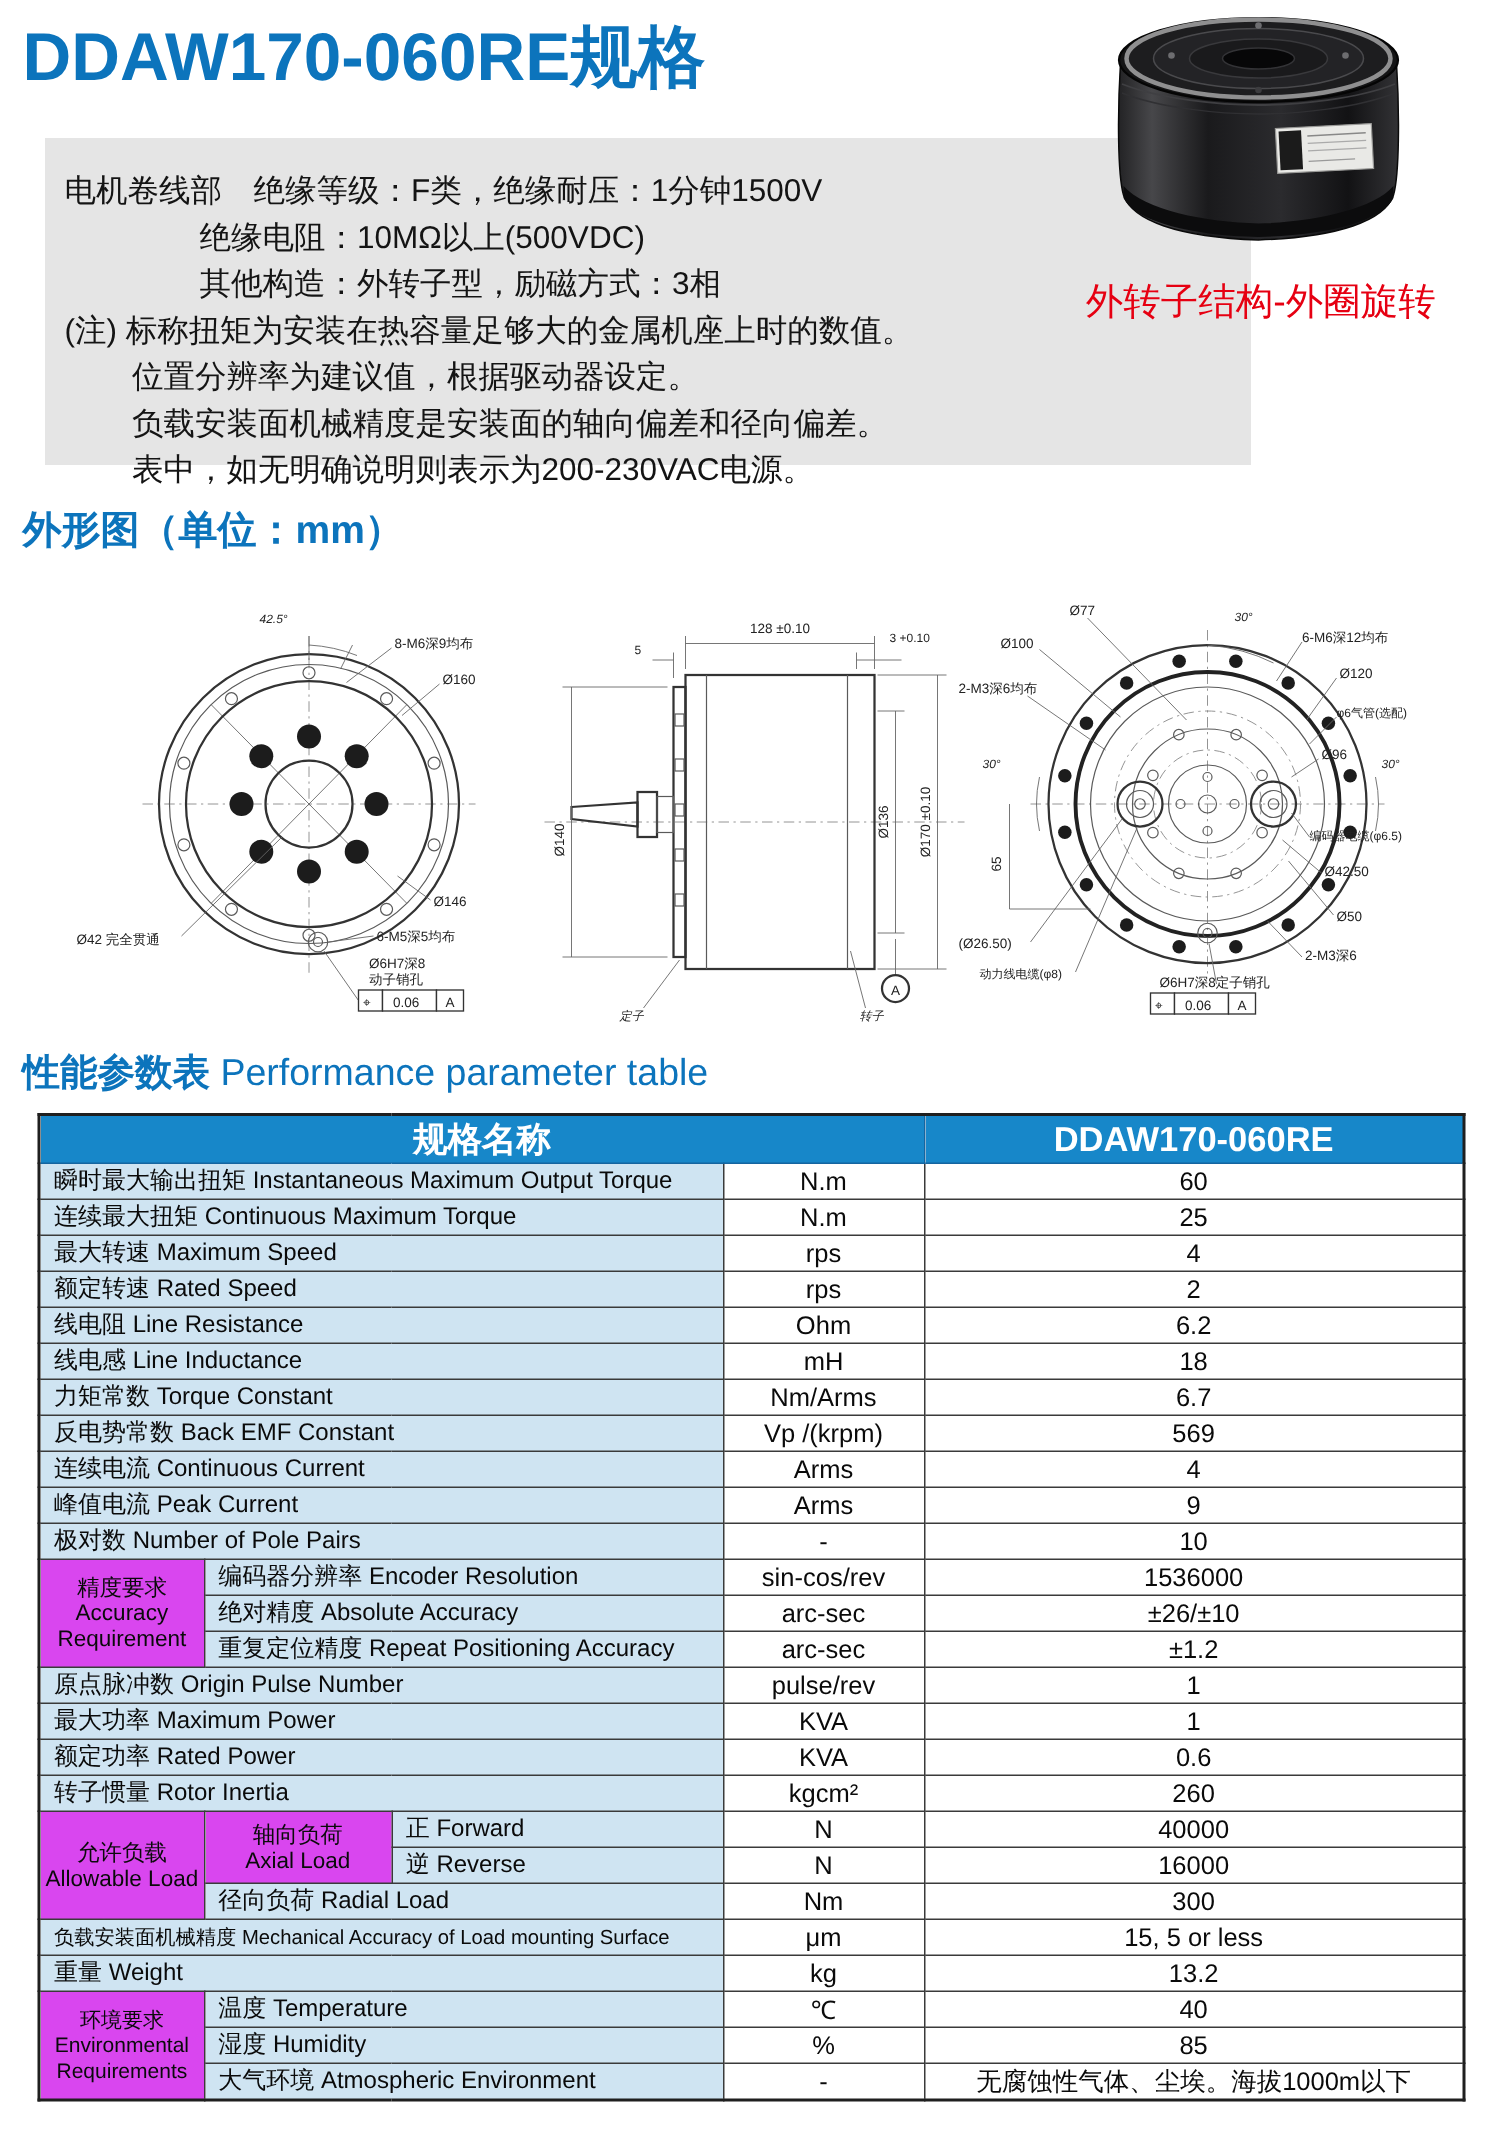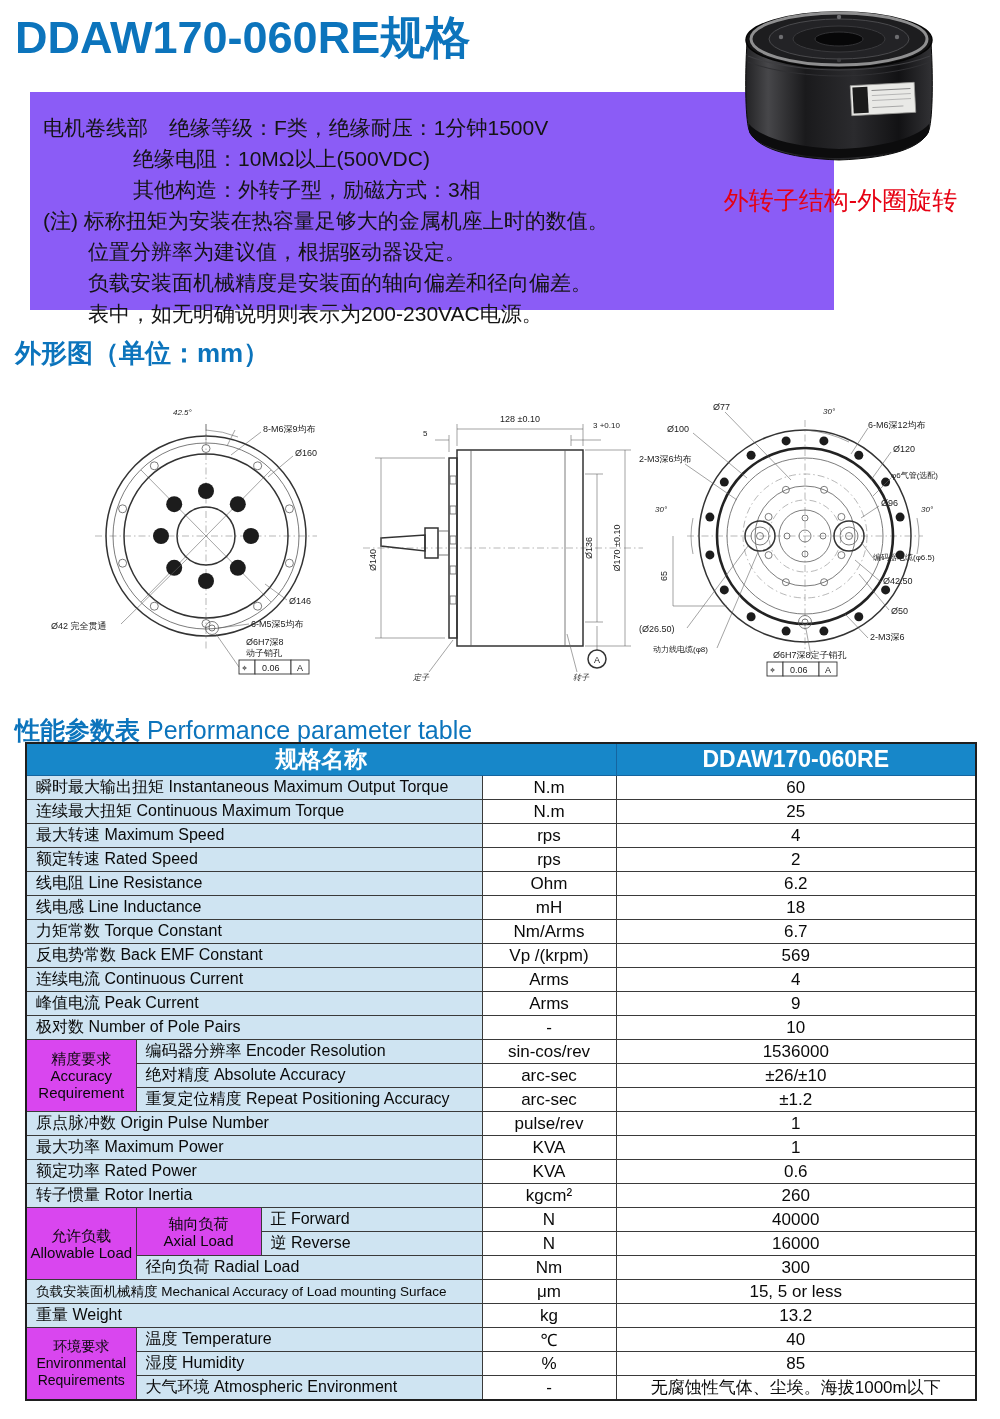--- a/index.html
+++ b/index.html
@@ -3,32 +3,32 @@
 <meta charset="utf-8">
 <style>
   * { box-sizing: border-box; margin: 0; padding: 0; }
   html,body { width:1000px; height:1419px; background:#ffffff; overflow:hidden;
     font-family:"Liberation Sans", sans-serif; position:relative; }
 
   .page-title { position:absolute; left:15px; top:8px; font-size:45px; font-weight:bold;
     color:#0c74bc; letter-spacing:0px; white-space:nowrap; }
 
   .notes-box { position:absolute; left:30px; top:92px; width:804px; height:218px;
-    background:#8b5cf6; padding:20px 0 0 13px; }
+    background:#e5e5e5; padding:20px 0 0 13px; }
   .notes-box .ln { font-size:21px; color:#141414; line-height:31px; white-space:nowrap; }
   .notes-box .ind-a { margin-left:90px; }
   .notes-box .ind-b { margin-left:45px; }
 
   .photo-wrap { position:absolute; left:733px; top:4px; width:212px; height:172px; }
   .photo-caption { position:absolute; left:688px; top:184px; width:305px; text-align:center;
     font-size:25px; font-weight:normal; color:#e60012; white-space:nowrap; }
 
   .sec-h1 { position:absolute; left:15px; top:336px; font-size:26px; font-weight:bold;
     color:#0c74bc; white-space:nowrap; }
-  .sec-h2 { position:absolute; left:15px; top:714px; font-size:25px; color:#0c74bc; white-space:nowrap; }
+  .sec-h2 { position:absolute; left:15px; top:698px; font-size:25px; color:#0c74bc; white-space:nowrap; }
   .sec-h2 .zh { font-weight:bold; }
 
   .dwg { position:absolute; left:25px; top:388px; width:950px; height:302px; background:#fff; }
   .dwg line, .dwg circle, .dwg path, .dwg rect, .dwg ellipse
     { fill:none; stroke:#5a5a5a; stroke-width:0.8; }
   .dwg .thick { stroke:#333; stroke-width:1.5; }
   .dwg .heavy { stroke:#222; stroke-width:2.6; }
   .dwg .fillb { fill:#1c1c1c; stroke:none; }
   .dwg .dash  { stroke-dasharray:7 3 1.5 3; stroke:#888; stroke-width:0.6; }
   .dwg .dim   { stroke:#666; stroke-width:0.6; }

